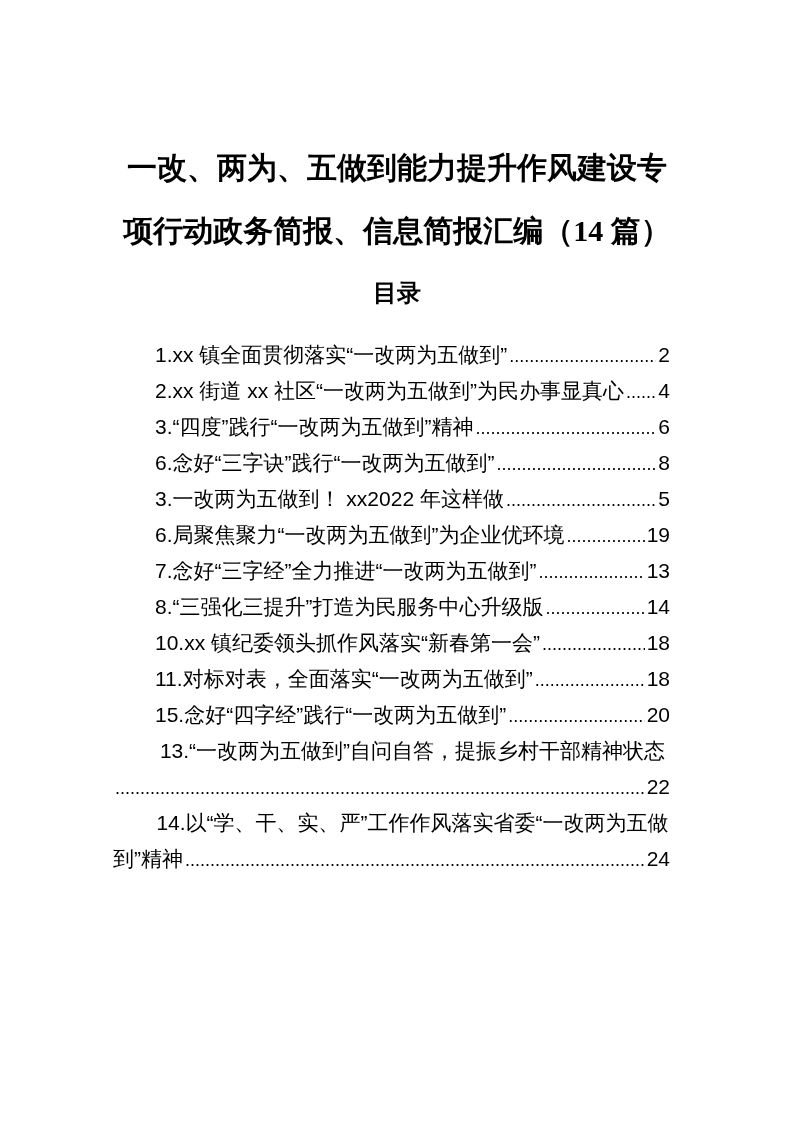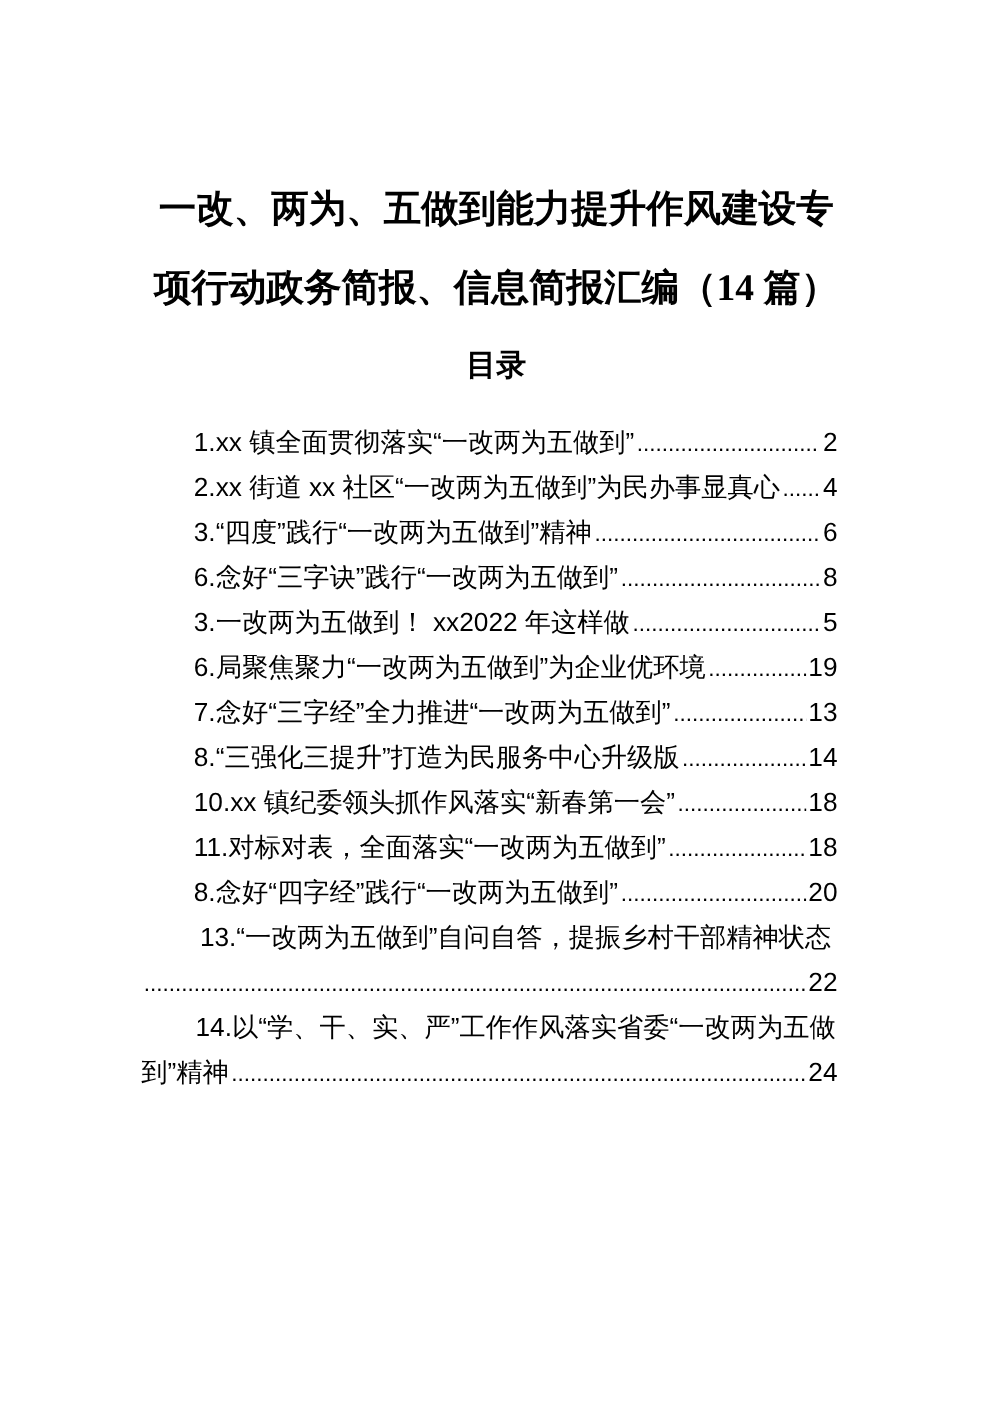--- a/index.html
+++ b/index.html
@@ -137,21 +137,21 @@
       <span class="page-num">18</span>
     </div>
 
     <div class="toc-row indent">
       <span class="entry-text">11.对标对表，全面落实“一改两为五做到”</span>
       <span class="dots"></span>
       <span class="page-num">18</span>
     </div>
 
     <div class="toc-row indent">
-      <span class="entry-text">8.念好“四字经”践行“一改两为五做到”</span>
+      <span class="entry-text">15.念好“四字经”践行“一改两为五做到”</span>
       <span class="dots"></span>
       <span class="page-num">20</span>
     </div>
 
     <div class="toc-row indent">
       <span class="entry-text">13.“一改两为五做到”自问自答，提振乡村干部精神状态</span>
     </div>
     <div class="toc-row">
       <span class="dots"></span>
       <span class="page-num">22</span>

